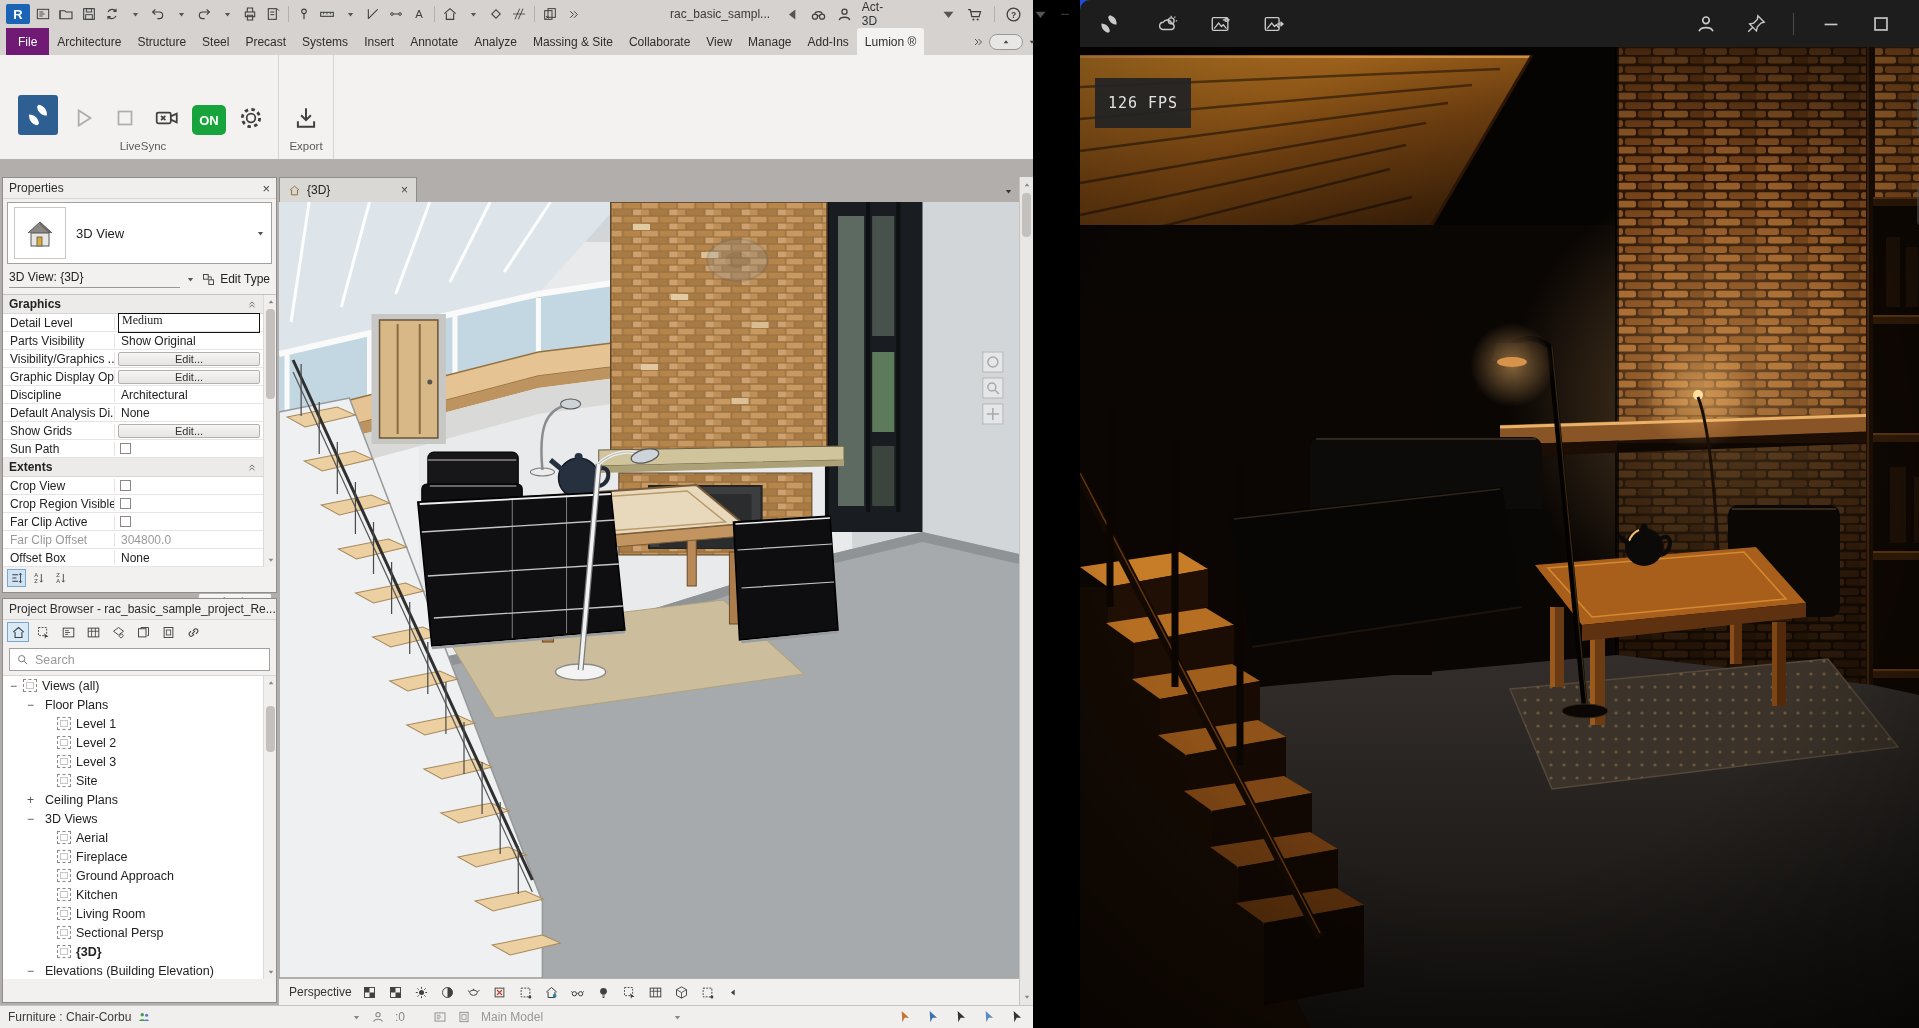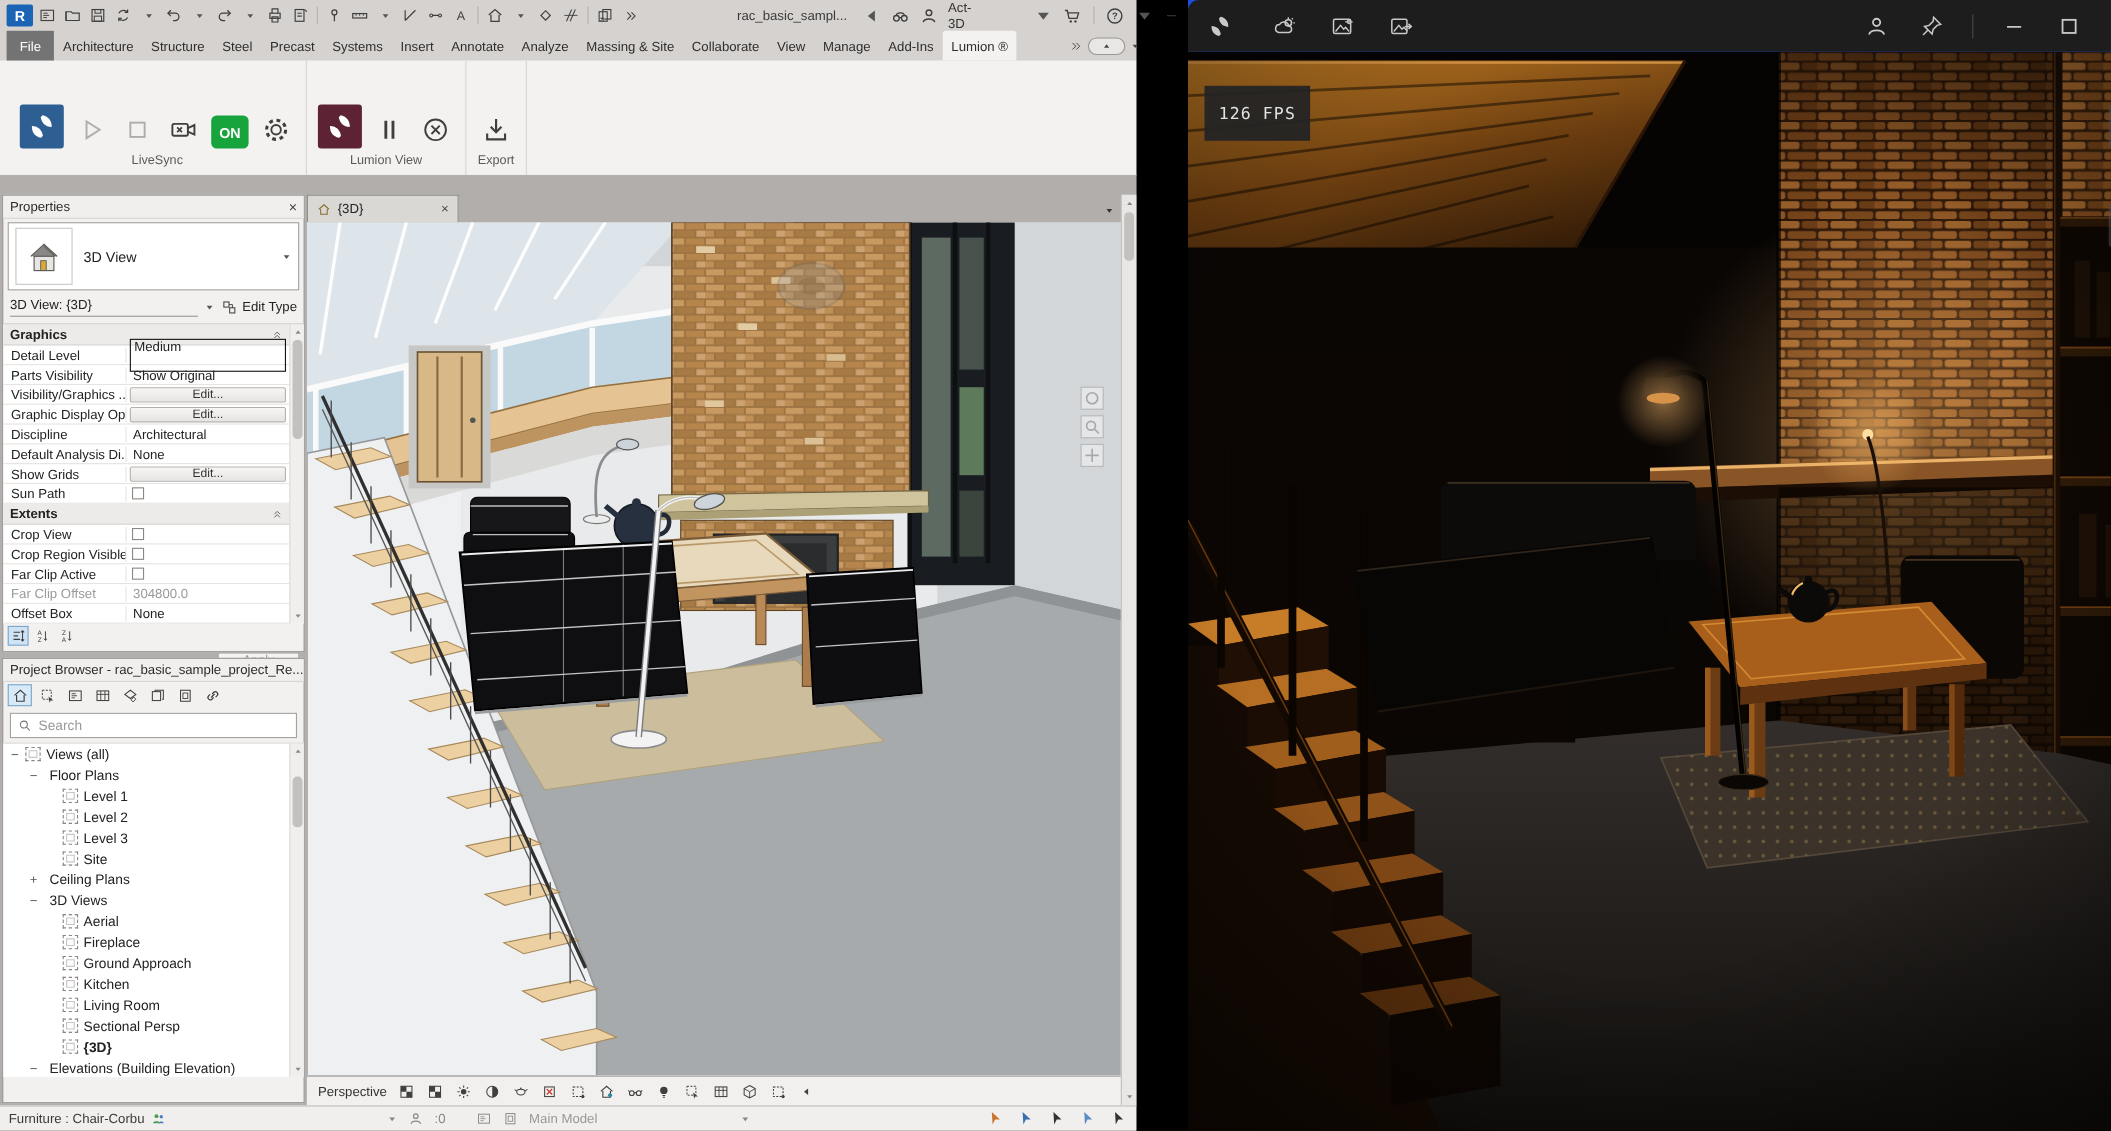--- a/index.html
+++ b/index.html
@@ -28,21 +28,21 @@
   .tb-right { display:flex; align-items:center; gap:8px; margin-left:10px; }
   .tb-right .ic { width:17px; height:17px; }
   .winbtns { margin-left:auto; display:flex; align-items:center; gap:10px; }
   .winbtns .wb { width:26px; height:20px; display:flex; align-items:center; justify-content:center; color:#222; }
   .winbtns .ic { width:14px; height:14px; }
 
   
   .rv-tabs { height:27px; display:flex; align-items:stretch; padding-left:6px; background:#d5d2cf;
      font-size:12px; color:#2e2e2e; }
   .rtab { padding:0 8px; display:flex; align-items:center; white-space:nowrap; cursor:default; }
-  .rtab.file { background:#737373; color:#fff; padding:0 12px; }
+  .rtab.file { background:#701a75; color:#fff; padding:0 12px; }
   .rtab.active { background:#f3f2f0; border-radius:3px 3px 0 0; }
   .tabs-end { display:flex; align-items:center; gap:5px; padding:0 4px; }
   .tabs-end .ic { width:12px; height:12px; color:#444; }
   .pill { width:34px; height:16px; border:1px solid #9a9794; border-radius:8px; background:#e9e7e5;
      display:flex; align-items:center; justify-content:center; gap:3px; }
   .pill .ic { width:8px; height:8px; }
 
   
   .rv-ribbon { height:105px; background:#f3f2f0; border-bottom:1px solid #b3b0ad;
      display:flex; align-items:stretch; padding-left:8px; }
@@ -80,21 +80,21 @@
   .edit-type .ic { width:15px; height:15px; }
   .pgrid { position:relative; margin-top:3px; background:#fff; border-top:1px solid #c5c2bf; }
   .psec { height:19px; background:#edebe9; display:flex; align-items:center; padding:0 6px;
      font-size:12px; font-weight:bold; color:#222; border-bottom:1px solid #d8d5d2; }
   .psec .ic { margin-left:auto; width:10px; height:10px; color:#555; }
   .prow { height:18px; display:flex; align-items:center; border-bottom:1px solid #e6e4e2;
      font-size:12px; color:#222; }
   .plabel { width:112px; padding-left:7px; border-right:1px solid #e6e4e2; white-space:nowrap; overflow:hidden; }
   .pval { flex:1; display:flex; align-items:center; padding:0 3px; height:100%; }
   .pvtext { padding:0 3px; white-space:nowrap; }
-  .prow.sel .pvtext { border:1.5px solid #111; width:100%; height:30px; line-height:13px; }
+  .prow.sel .pvtext { border:1.5px solid #111; width:100%; height:20px; line-height:13px;font-family:Liberation Serif, serif; }
   .prow.dim .plabel, .prow.dim .pvtext { color:#9a9a9a; }
   .pvbtn { width:100%; height:14px; font-size:11px; color:#333; background:linear-gradient(#f7f6f5,#e6e4e2);
      border:1px solid #b3b0ad; border-radius:2px; font-family:inherit; }
   .pvcheck { width:11px; height:11px; border:1px solid #8a8784; background:#fff; margin-left:2px; }
   .pfoot { height:22px; display:flex; align-items:center; gap:3px; padding:2px 4px; }
   .sortbtn { width:19px; height:18px; border:1px solid transparent; display:flex; align-items:center; justify-content:center; }
   .sortbtn .ic { width:14px; height:14px; }
   .sortbtn.on { background:#cfe3f5; border-color:#7aa7cc; }
   .applybtn { margin-left:auto; width:74px; height:17px; font-size:11.5px; color:#9a9a9a;
      background:linear-gradient(#f7f6f5,#e6e4e2); border:1px solid #b3b0ad; border-radius:2px; font-family:inherit;margin-top:46px; }
@@ -693,40 +693,20 @@
               </svg>
             </span>
           <span class="onbtn">ON</span>
           <span class="ribtn" style="color:#8a8784">
               <svg class="ic">
                 <use href="#i-gear"></use>
               </svg>
             </span>
         </div>
         <div class="rglabel">LiveSync</div>
-      </div>
-      <div class="rgroup">
-        <div class="rbtns">
-          <span class="bigbtn maroon">
-              <svg class="ic">
-                <use href="#i-leaf"></use>
-              </svg>
-            </span>
-          <span class="ribtn">
-              <svg class="ic">
-                <use href="#i-pause"></use>
-              </svg>
-            </span>
-          <span class="ribtn">
-              <svg class="ic">
-                <use href="#i-circx"></use>
-              </svg>
-            </span>
-        </div>
-        <div class="rglabel">Lumion View</div>
       </div>
       <div class="rgroup">
         <div class="rbtns">
           <span class="ribtn">
               <svg class="ic">
                 <use href="#i-dl"></use>
               </svg>
             </span>
         </div>
         <div class="rglabel">Export</div>

